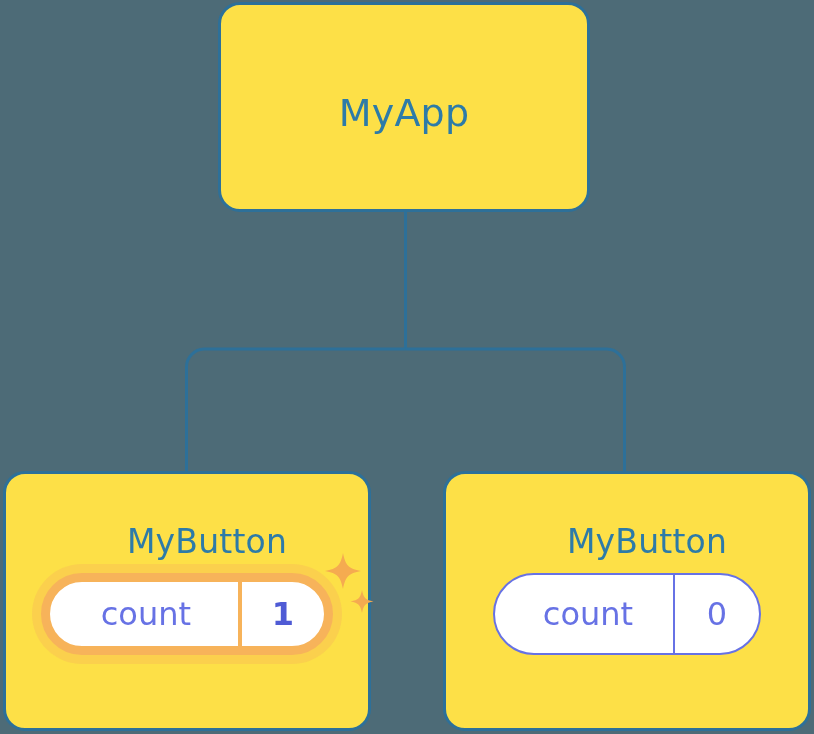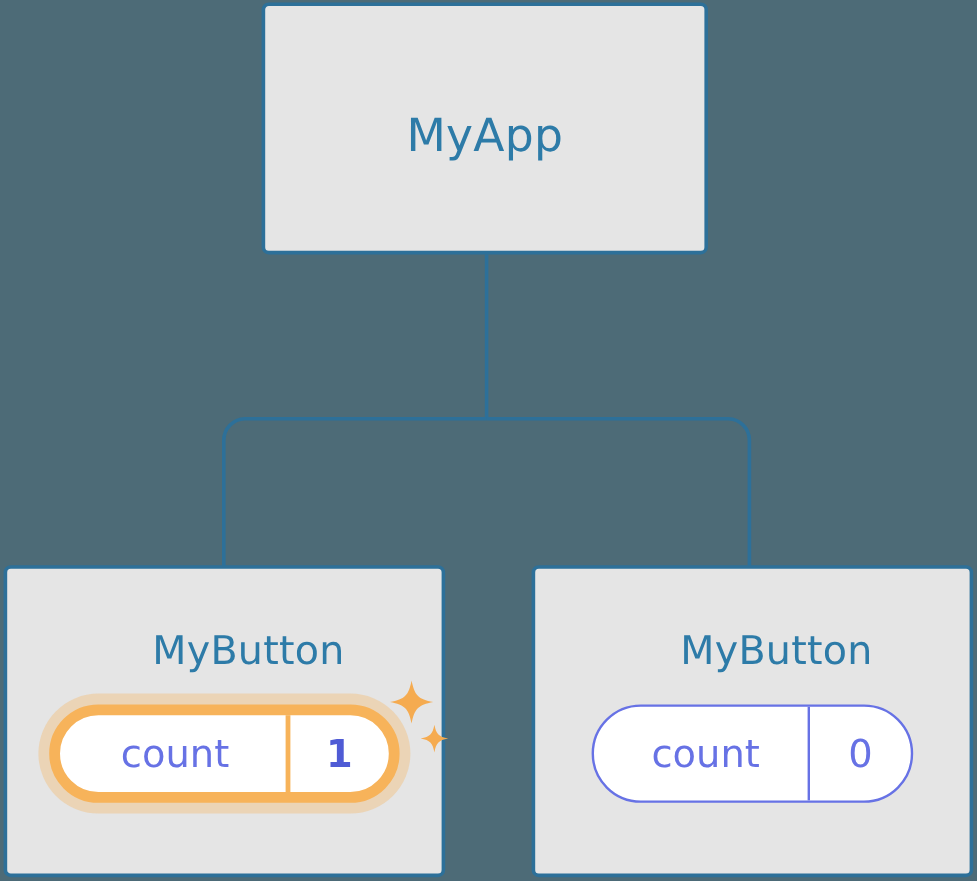--- a/index.html
+++ b/index.html
@@ -25,23 +25,23 @@
     left: 0;
     top: 0;
     width: 814px;
     height: 734px;
     pointer-events: none;
   }
 
   
   .card {
     position: absolute;
-    background: #e5e5e5;
+    background: #fde047;
     border: 3px solid #2d7099;
-    border-radius: 6px;
+    border-radius: 22px;
     box-sizing: border-box;
   }
   .card-title {
     position: absolute;
     left: 0;
     width: 100%;
     text-align: center;
     color: #2d7ba8;
     font-size: 37px;
     font-weight: 400;
@@ -78,21 +78,21 @@
     top: 48px;
     font-size: 33px;
     padding-left: 20px;
   }
 
   
   .pill-wrap {
     position: absolute;
     left: 50%;
     transform: translateX(-50%);
-    top: 113px;
+    top: 99px;
     text-align: right;
   }
 
   .pill {
     position: relative;
     display: flex;
     align-items: stretch;
     height: 82px;
     border-radius: 999px;
     box-sizing: border-box;

